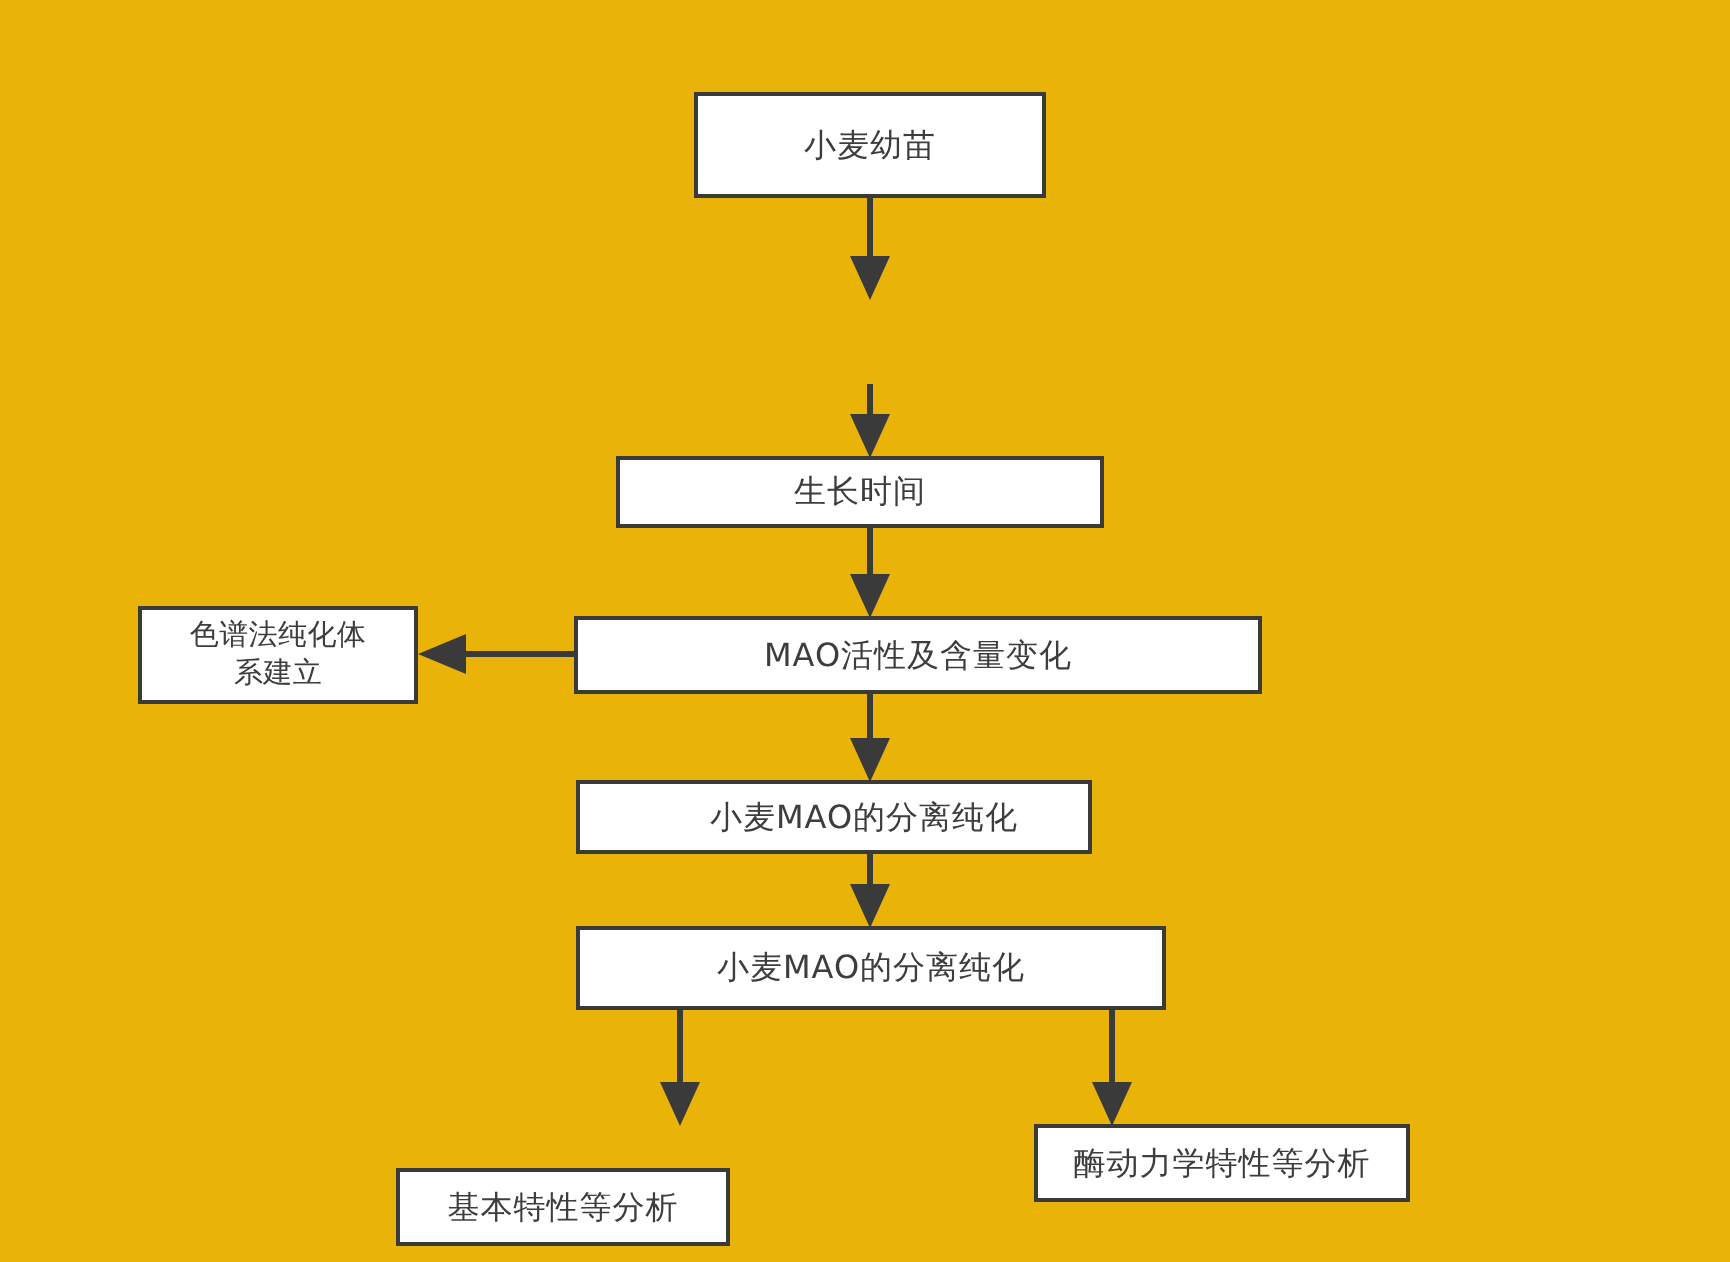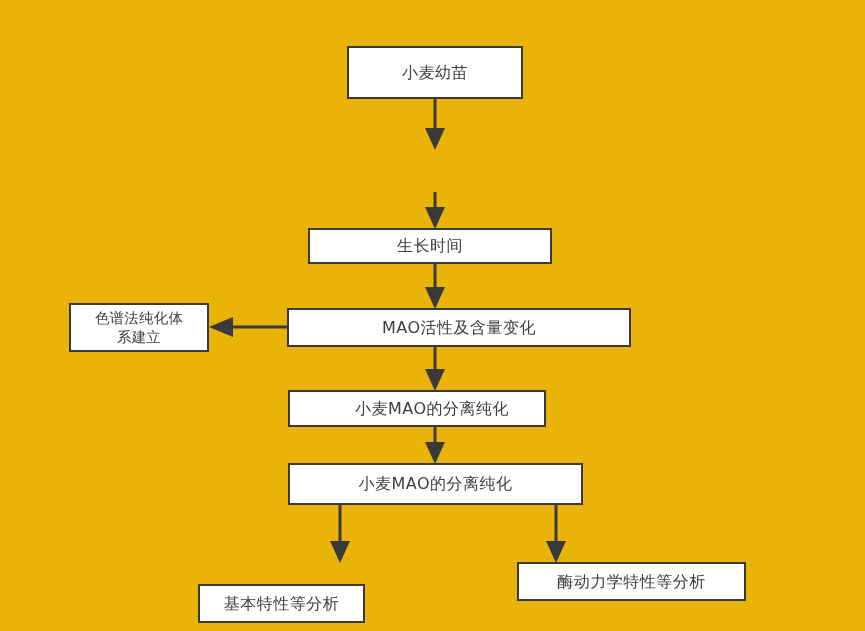--- a/index.html
+++ b/index.html
@@ -112,15 +112,15 @@
 
   <div class="node small" style="left:69px; top:303px; width:140px; height:49px;">色谱法纯化体
 系建立</div>
 
   <div class="node" style="left:288px; top:390px; width:258px; height:37px;padding-left:36px;">小麦MAO的分离纯化</div>
 
   <div class="node" style="left:288px; top:463px; width:295px; height:42px;">小麦MAO的分离纯化</div>
 
   <div class="node" style="left:198px; top:584px; width:167px; height:39px;">基本特性等分析</div>
 
-  <div class="node" style="left:517px; top:562px; width:229px; height:39px;">酶动力学特性等分析</div>
+  <div class="node" style="left:517px; top:562px; width:188px; height:39px;">酶动力学特性等分析</div>
 
 </div>
 
 </body></html>

